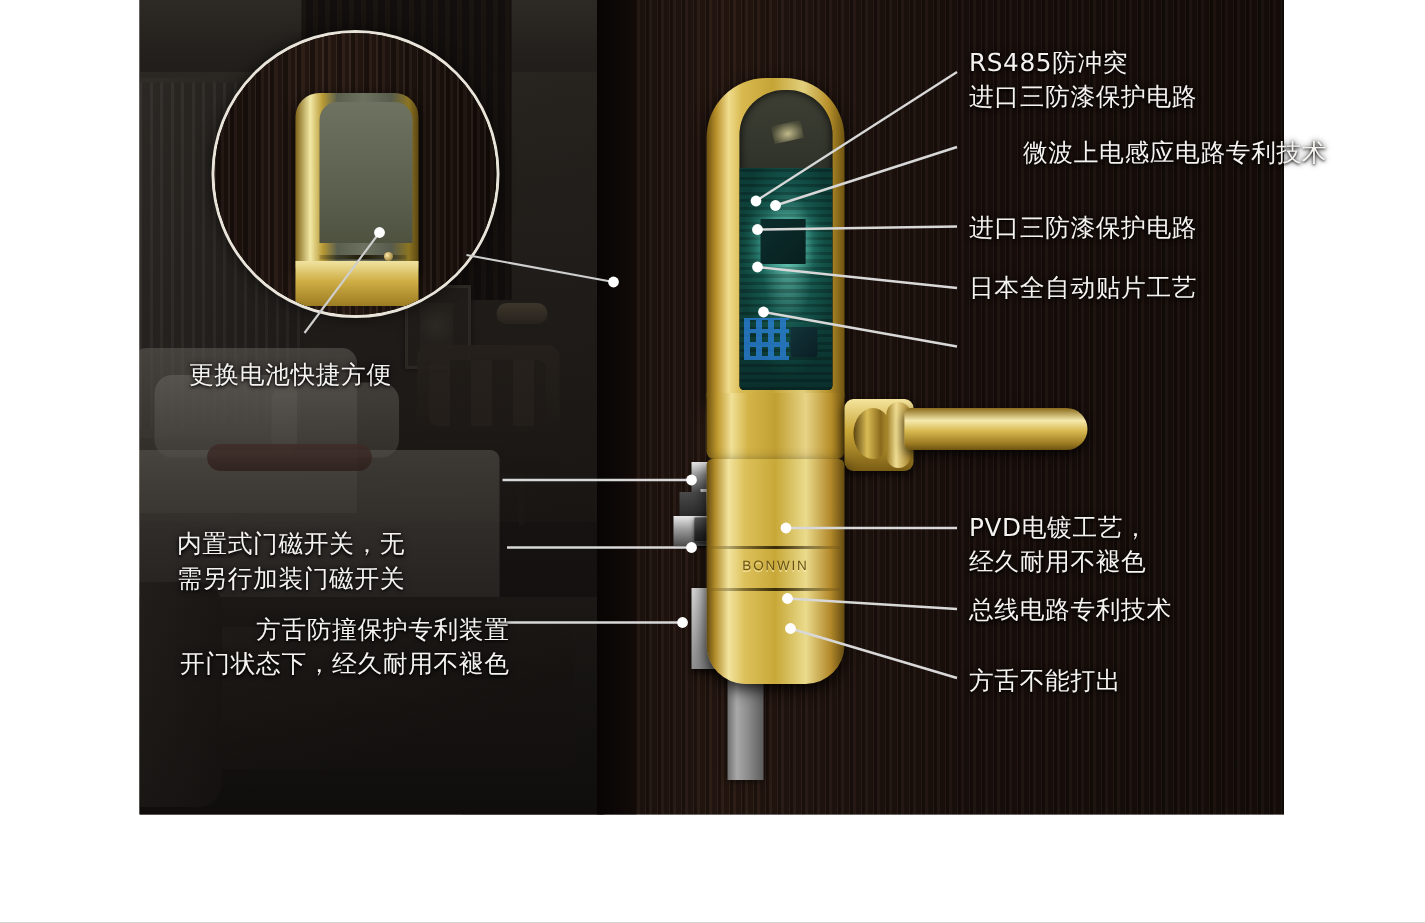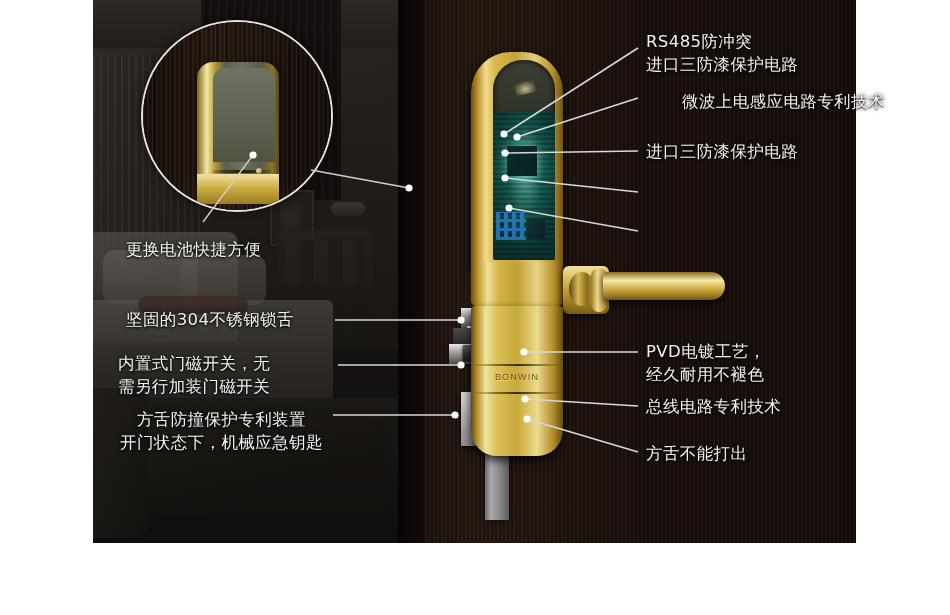--- a/index.html
+++ b/index.html
@@ -297,21 +297,21 @@
     text-shadow:0 1px 2px rgba(0,0,0,.95),0 0 5px rgba(0,0,0,.9);
     font-weight:400;letter-spacing:0;
   }
 
   
   .lbl{
     position:absolute;color:#f4f3ef;font-size:16.5px;line-height:23px;
     white-space:pre-line;letter-spacing:.4px;
     text-shadow:0 1px 2px rgba(0,0,0,.95),0 0 4px rgba(0,0,0,.85);
   }
-  .lbl-left{text-align:center;}
+  .lbl-left{text-align:right;}
 
   
   svg.leaders{position:absolute;left:0;top:0;width:763px;height:543px;pointer-events:none;}
   .ldot{fill:#ffffff;}
   .lline{stroke:#d8d8d8;stroke-width:1.6;fill:none;}
   .lline-thin{stroke:#cfcfcf;stroke-width:1.4;fill:none;}
 </style>
 </head>
 <body>
 
@@ -426,35 +426,35 @@
       <line class="lline" x1="432" y1="399" x2="545" y2="406"></line>
       <circle class="ldot" cx="432" cy="399" r="3.6"></circle>
 
       <line class="lline" x1="434" y1="419" x2="545" y2="452"></line>
       <circle class="ldot" cx="434" cy="419" r="3.6"></circle>
     </svg>
   </div>
 
   <div class="lbl lbl-left" style="left:126px;top:238px;">更换电池快捷方便</div>
 
-  <div class="lbl lbl-left" style="left:126px;top:308px;">坚固的304不锈钢锁舌</div>
-
-  <div class="lbl lbl-left" style="left:118px;top:352px;">内置式门磁开关，无
+
+  <div class="lbl lbl-left" style="left:118px;top:352px;font-family:Liberation Mono, monospace;">内置式门磁开关，无
 需另行加装门磁开关</div>
 
   <div class="lbl lbl-left" style="left:120px;top:408px;">方舌防撞保护专利装置
-开门状态下，机械应急钥匙</div>
+开门状态下，经久耐用不褪色</div>
 
   <div class="lbl" style="left:646px;top:30px;">RS485防冲突
 进口三防漆保护电路</div>
 
   <div class="lbl" style="left:682px;top:90px;text-align:center;">微波上电感应电路专利技术</div>
 
   <div class="lbl" style="left:646px;top:140px;">进口三防漆保护电路</div>
 
+  <div class="lbl" style="left:646px;top:180px;">日本全自动贴片工艺</div>
 
 
   <div class="lbl" style="left:646px;top:340px;">PVD电镀工艺，
 经久耐用不褪色</div>
 
   <div class="lbl" style="left:646px;top:395px;">总线电路专利技术</div>
 
   <div class="lbl" style="left:646px;top:442px;">方舌不能打出</div>
 </div>
 

